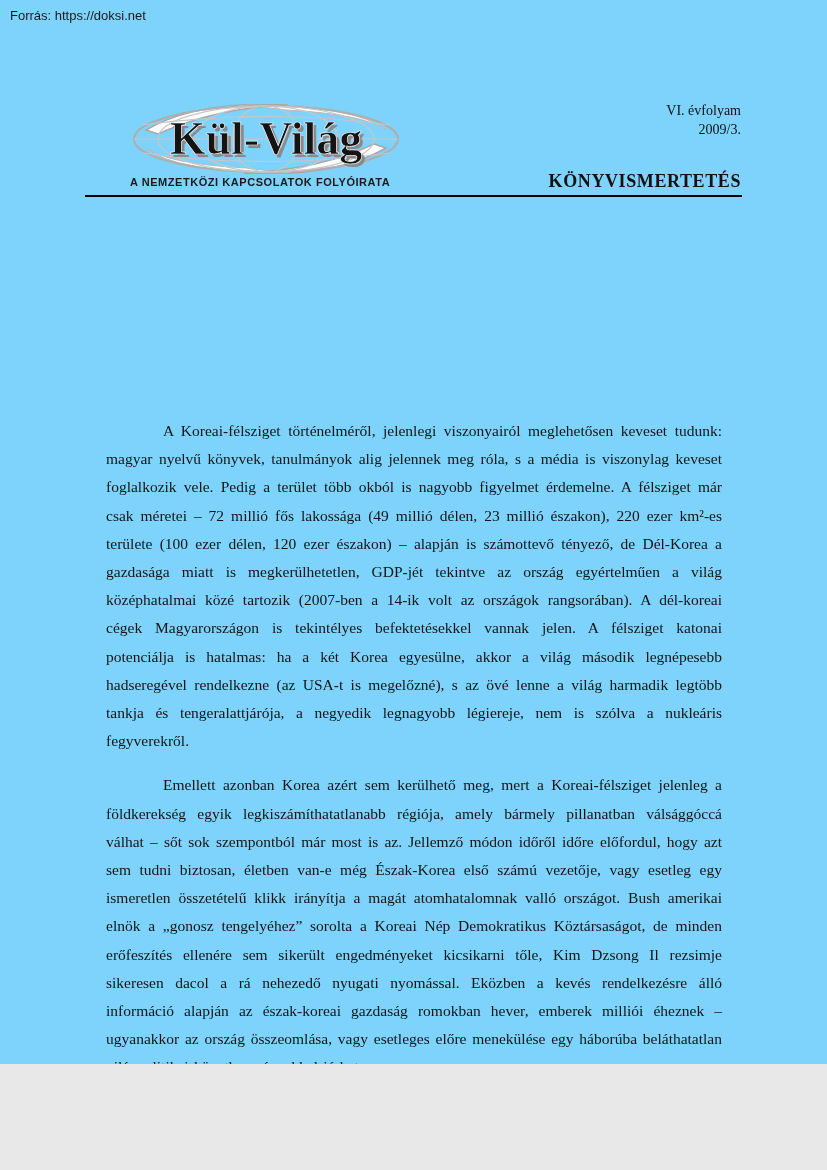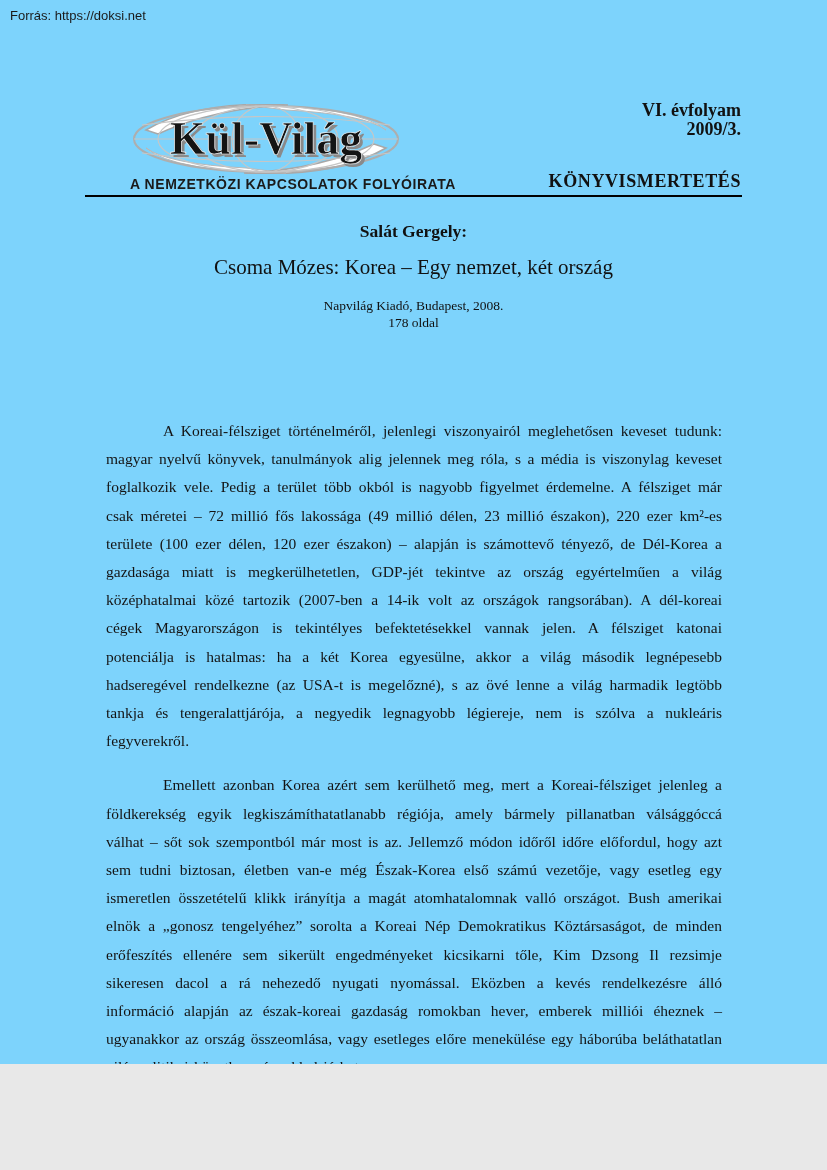--- a/index.html
+++ b/index.html
@@ -47,33 +47,33 @@
     stroke: #f2f2f2;
     stroke-width: 0.7px;
   }
   .logo-caption {
     position: absolute;
     left: 2px;
     top: 72px;
     width: 272px;
     font-family: "Liberation Sans", sans-serif;
     font-weight: bold;
-    font-size: 14px;
+    font-size: 11px;
     letter-spacing: 0.55px;
     color: #1a1a1a;
     white-space: nowrap;
   }
   .issue-block {
     position: absolute;
     right: 86px;
     top: 101px;
     text-align: right;
     font-family: "Liberation Serif", serif;
-    font-weight: bold;
-    font-size: 18px;
+    font-weight: normal;
+    font-size: 14px;
     line-height: 19px;
     color: #111;
   }
   .section-label {
     position: absolute;
     right: 86px;
     top: 171px;
     font-family: "Liberation Serif", serif;
     font-weight: bold;
     font-size: 18px;
@@ -164,25 +164,19 @@
 
   <div class="issue-block">
     <div>VI. évfolyam</div>
     <div>2009/3.</div>
   </div>
 
   <div class="section-label">KÖNYVISMERTETÉS</div>
 
   <div class="rule"></div>
 
-  <section class="article-head">
-    <h2 class="article-author">Salát Gergely:</h2>
-    <h1 class="article-title">Csoma Mózes: Korea – Egy nemzet, két ország</h1>
-    <div class="article-publisher">Napvilág Kiadó, Budapest, 2008.</div>
-    <div class="article-pages">178 oldal</div>
-  </section>
 
   <article class="body-text">
     <p>A Koreai-félsziget történelméről, jelenlegi viszonyairól meglehetősen keveset tudunk: magyar nyelvű könyvek, tanulmányok alig jelennek meg róla, s a média is viszonylag keveset foglalkozik vele. Pedig a terület több okból is nagyobb figyelmet érdemelne. A félsziget már csak méretei – 72 millió fős lakossága (49 millió délen, 23 millió északon), 220 ezer km²-es területe (100 ezer délen, 120 ezer északon) – alapján is számottevő tényező, de Dél-Korea a gazdasága miatt is megkerülhetetlen, GDP-jét tekintve az ország egyértelműen a világ középhatalmai közé tartozik (2007-ben a 14-ik volt az országok rangsorában). A dél-koreai cégek Magyarországon is tekintélyes befektetésekkel vannak jelen. A félsziget katonai potenciálja is hatalmas: ha a két Korea egyesülne, akkor a világ második legnépesebb hadseregével rendelkezne (az USA-t is megelőzné), s az övé lenne a világ harmadik legtöbb tankja és tengeralattjárója, a negyedik legnagyobb légiereje, nem is szólva a nukleáris fegyverekről.</p>
     <p>Emellett azonban Korea azért sem kerülhető meg, mert a Koreai-félsziget jelenleg a földkerekség egyik legkiszámíthatatlanabb régiója, amely bármely pillanatban válsággóccá válhat – sőt sok szempontból már most is az. Jellemző módon időről időre előfordul, hogy azt sem tudni biztosan, életben van-e még Észak-Korea első számú vezetője, vagy esetleg egy ismeretlen összetételű klikk irányítja a magát atomhatalomnak valló országot. Bush amerikai elnök a „gonosz tengelyéhez” sorolta a Koreai Nép Demokratikus Köztársaságot, de minden erőfeszítés ellenére sem sikerült engedményeket kicsikarni tőle, Kim Dzsong Il rezsimje sikeresen dacol a rá nehezedő nyugati nyomással. Eközben a kevés rendelkezésre álló információ alapján az észak-koreai gazdaság romokban hever, emberek milliói éheznek – ugyanakkor az ország összeomlása, vagy esetleges előre menekülése egy háborúba beláthatatlan világpolitikai következményekkel járhat.</p>
   </article>
 
 </div>
 
 </body></html>

